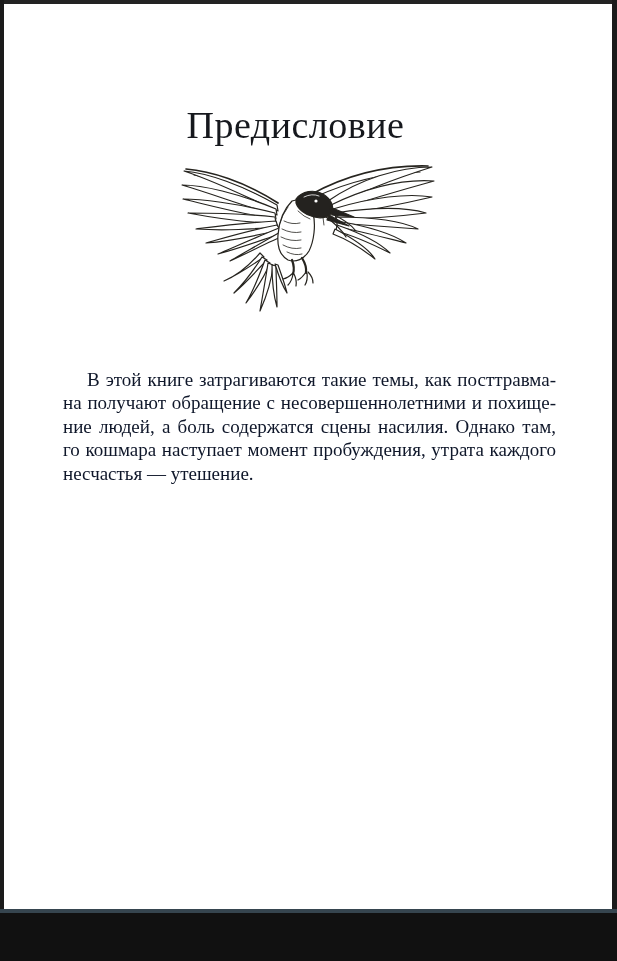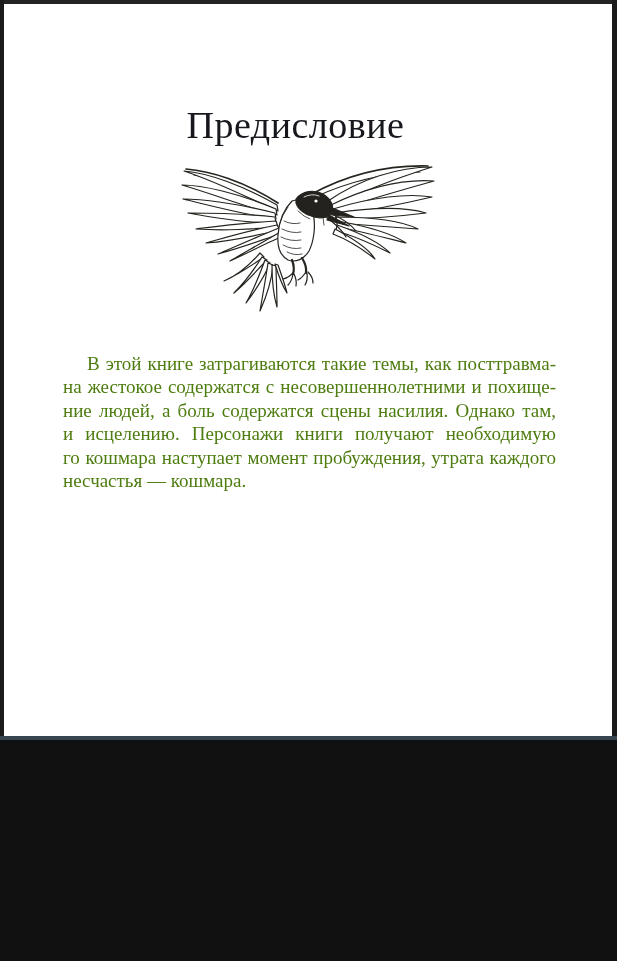--- a/index.html
+++ b/index.html
@@ -3,21 +3,21 @@
 <meta charset="utf-8">
 <style>
   html, body {
     margin: 0;
     padding: 0;
     background: #111;
   }
   .page {
     position: relative;
     width: 617px;
-    height: 740px;
+    height: 913px;
     background: #ffffff;
     overflow: hidden;
     font-family: "Liberation Serif", "DejaVu Serif", serif;
   }
   
   .frame-top    { position: absolute; top: 0; left: 0; right: 0; height: 4px; background: #232323; z-index: 5; }
   .frame-left   { position: absolute; top: 0; bottom: 0; left: 0; width: 4px; background: #1b1b1b; z-index: 5; }
   .frame-right  { position: absolute; top: 0; bottom: 0; right: 0; width: 5px; background: #1b1b1b; z-index: 5; }
   .frame-bottom { position: absolute; bottom: 0; left: 0; right: 0; height: 4px; background: #36454f; z-index: 5; }
 
@@ -40,25 +40,25 @@
     position: absolute;
     left: 180px;
     top: 161px;
     width: 256px;
     height: 152px;
   }
 
   .paragraph {
     position: absolute;
     left: 63px;
-    top: 352px;
+    top: 368px;
     width: 493px;
     font-size: 19px;
     line-height: 23.4px;
-    color: #4d7c0f;
+    color: #0f172a;
   }
   .paragraph .line {
     text-align: justify;
     text-align-last: justify;
     white-space: normal;
   }
   .paragraph .line.first { text-indent: 24px; }
   .paragraph .line.last  { text-align-last: left; }
 </style>
 </head>
@@ -135,20 +135,19 @@
       <path d="M113,113 q-1,7 -5,11"></path>
       <path d="M114,113 q3,6 2,12"></path>
       <path d="M126,111 q-4,6 -8,8"></path>
       <path d="M127,112 q1,7 -2,12"></path>
       <path d="M128,111 q5,5 5,11"></path>
     </g>
   </svg>
 
   <div class="paragraph">
     <div class="line first">В этой книге затрагиваются такие темы, как посттравма-</div>
-    <div class="line">на жестокое содержатся с несовершеннолетними и похище-</div>
+    <div class="line">на получают обращение с несовершеннолетними и похище-</div>
     <div class="line">ние людей, а боль содержатся сцены насилия. Однако там,</div>
-    <div class="line">и исцелению. Персонажи книги получают необходимую</div>
     <div class="line">го кошмара наступает момент пробуждения, утрата каждого</div>
-    <div class="line last">несчастья —  кошмара.</div>
+    <div class="line last">несчастья —  утешение.</div>
   </div>
 
 </div>
 
 </body></html>

